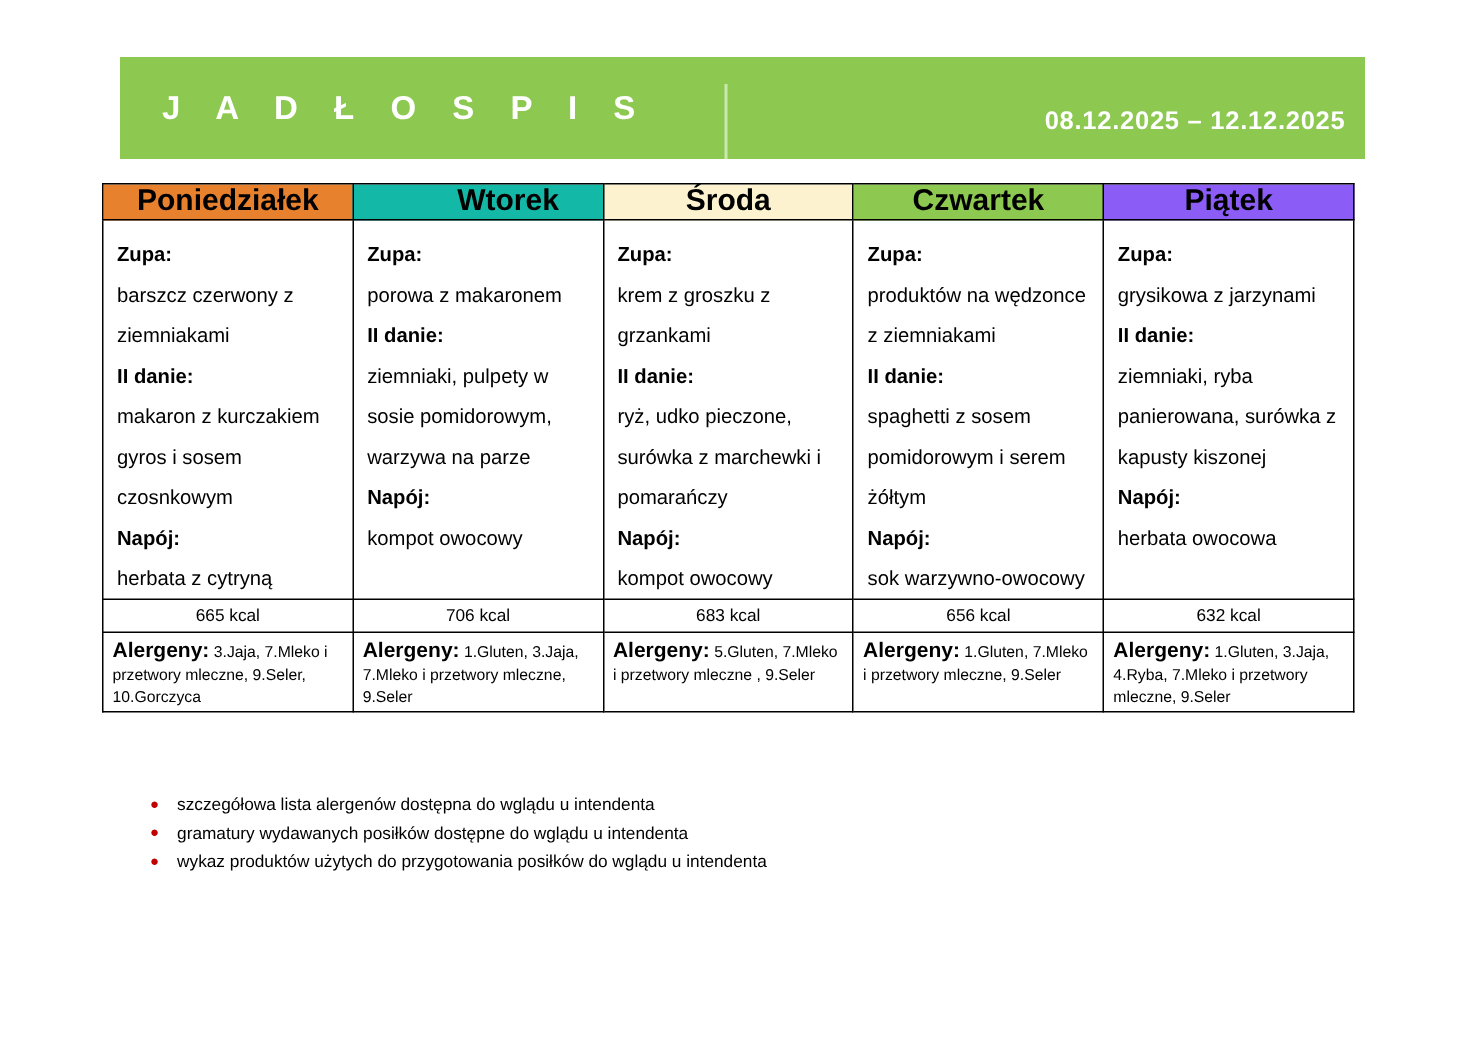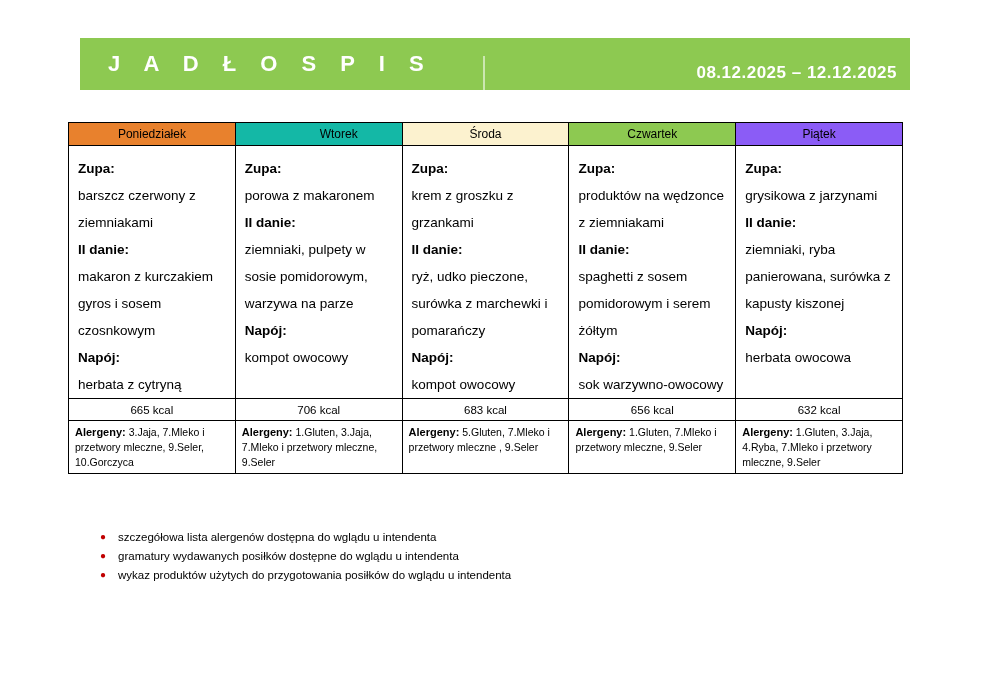--- a/index.html
+++ b/index.html
@@ -1,55 +1,55 @@
 <!DOCTYPE html>
 <html><head>
 <meta charset="utf-8">
 <style>
   * { box-sizing: border-box; margin: 0; padding: 0; }
   html, body { width: 982px; height: 696px; background: #ffffff; overflow: hidden; }
   body { font-family: "Liberation Sans", sans-serif; color: #000; position: relative; }
 
   
   .banner {
-    position: absolute; left: 80px; top: 38px; width: 830px; height: 52px;
+    position: absolute; left: 80px; top: 38px; width: 830px; height: 68px;
     display: flex; align-items: stretch; color: #fff;
   }
   .banner-left {
     width: 403px; display: flex; align-items: center; padding-left: 28px;
   }
   .banner-right {
     flex: 1; display: flex; align-items: center; justify-content: flex-end;
     padding-right: 13px; border-left: 2px solid rgba(255,255,255,0.55); margin-top: 18px;
   }
   .banner-title { font-size: 22px; font-weight: bold; letter-spacing: 9px; }
   .banner-date  { font-size: 17px; font-weight: bold; letter-spacing: 0.5px; }
 
   
   table.menu {
     position: absolute; left: 68px; top: 122px; width: 835px;
     border-collapse: collapse; table-layout: fixed;
   }
   table.menu th, table.menu td { border: 1px solid #000; }
   tr.day-header-row th {
-    height: 23px; font-size: 12px; font-weight: normal; text-align: center; vertical-align: middle;
+    height: 23px; font-size: 20px; font-weight: bold; text-align: center; vertical-align: middle;
   }
   tr.content-row td {
     height: 240px; vertical-align: top; padding: 9px 8px 0 9px;
     font-size: 13.5px; line-height: 27px;
   }
   tr.content-row .lbl { font-weight: bold; }
   tr.kcal-row td {
     height: 22px; font-size: 11.5px; text-align: center; vertical-align: middle;
   }
   tr.allergen-row td {
     height: 53px; vertical-align: top; padding: 4px 5px 0 6px;
     font-size: 10.5px; line-height: 15px;
   }
-  tr.allergen-row .al-lbl { font-weight: bold; font-size: 11px; }
+  tr.allergen-row .al-lbl { font-weight: bold; font-size: 14px; }
 
   
   .notes { position: absolute; left: 100px; top: 531px; list-style: none; }
   .notes li { display: flex; align-items: baseline; margin-bottom: 7px; font-size: 11.5px; }
   .notes .bullet { font-size: 10px; margin-right: 12px; position: relative; top: -1px; }
 </style>
 </head>
 <body>
 
 <div class="banner" style="background-color: rgb(141, 201, 81);">

